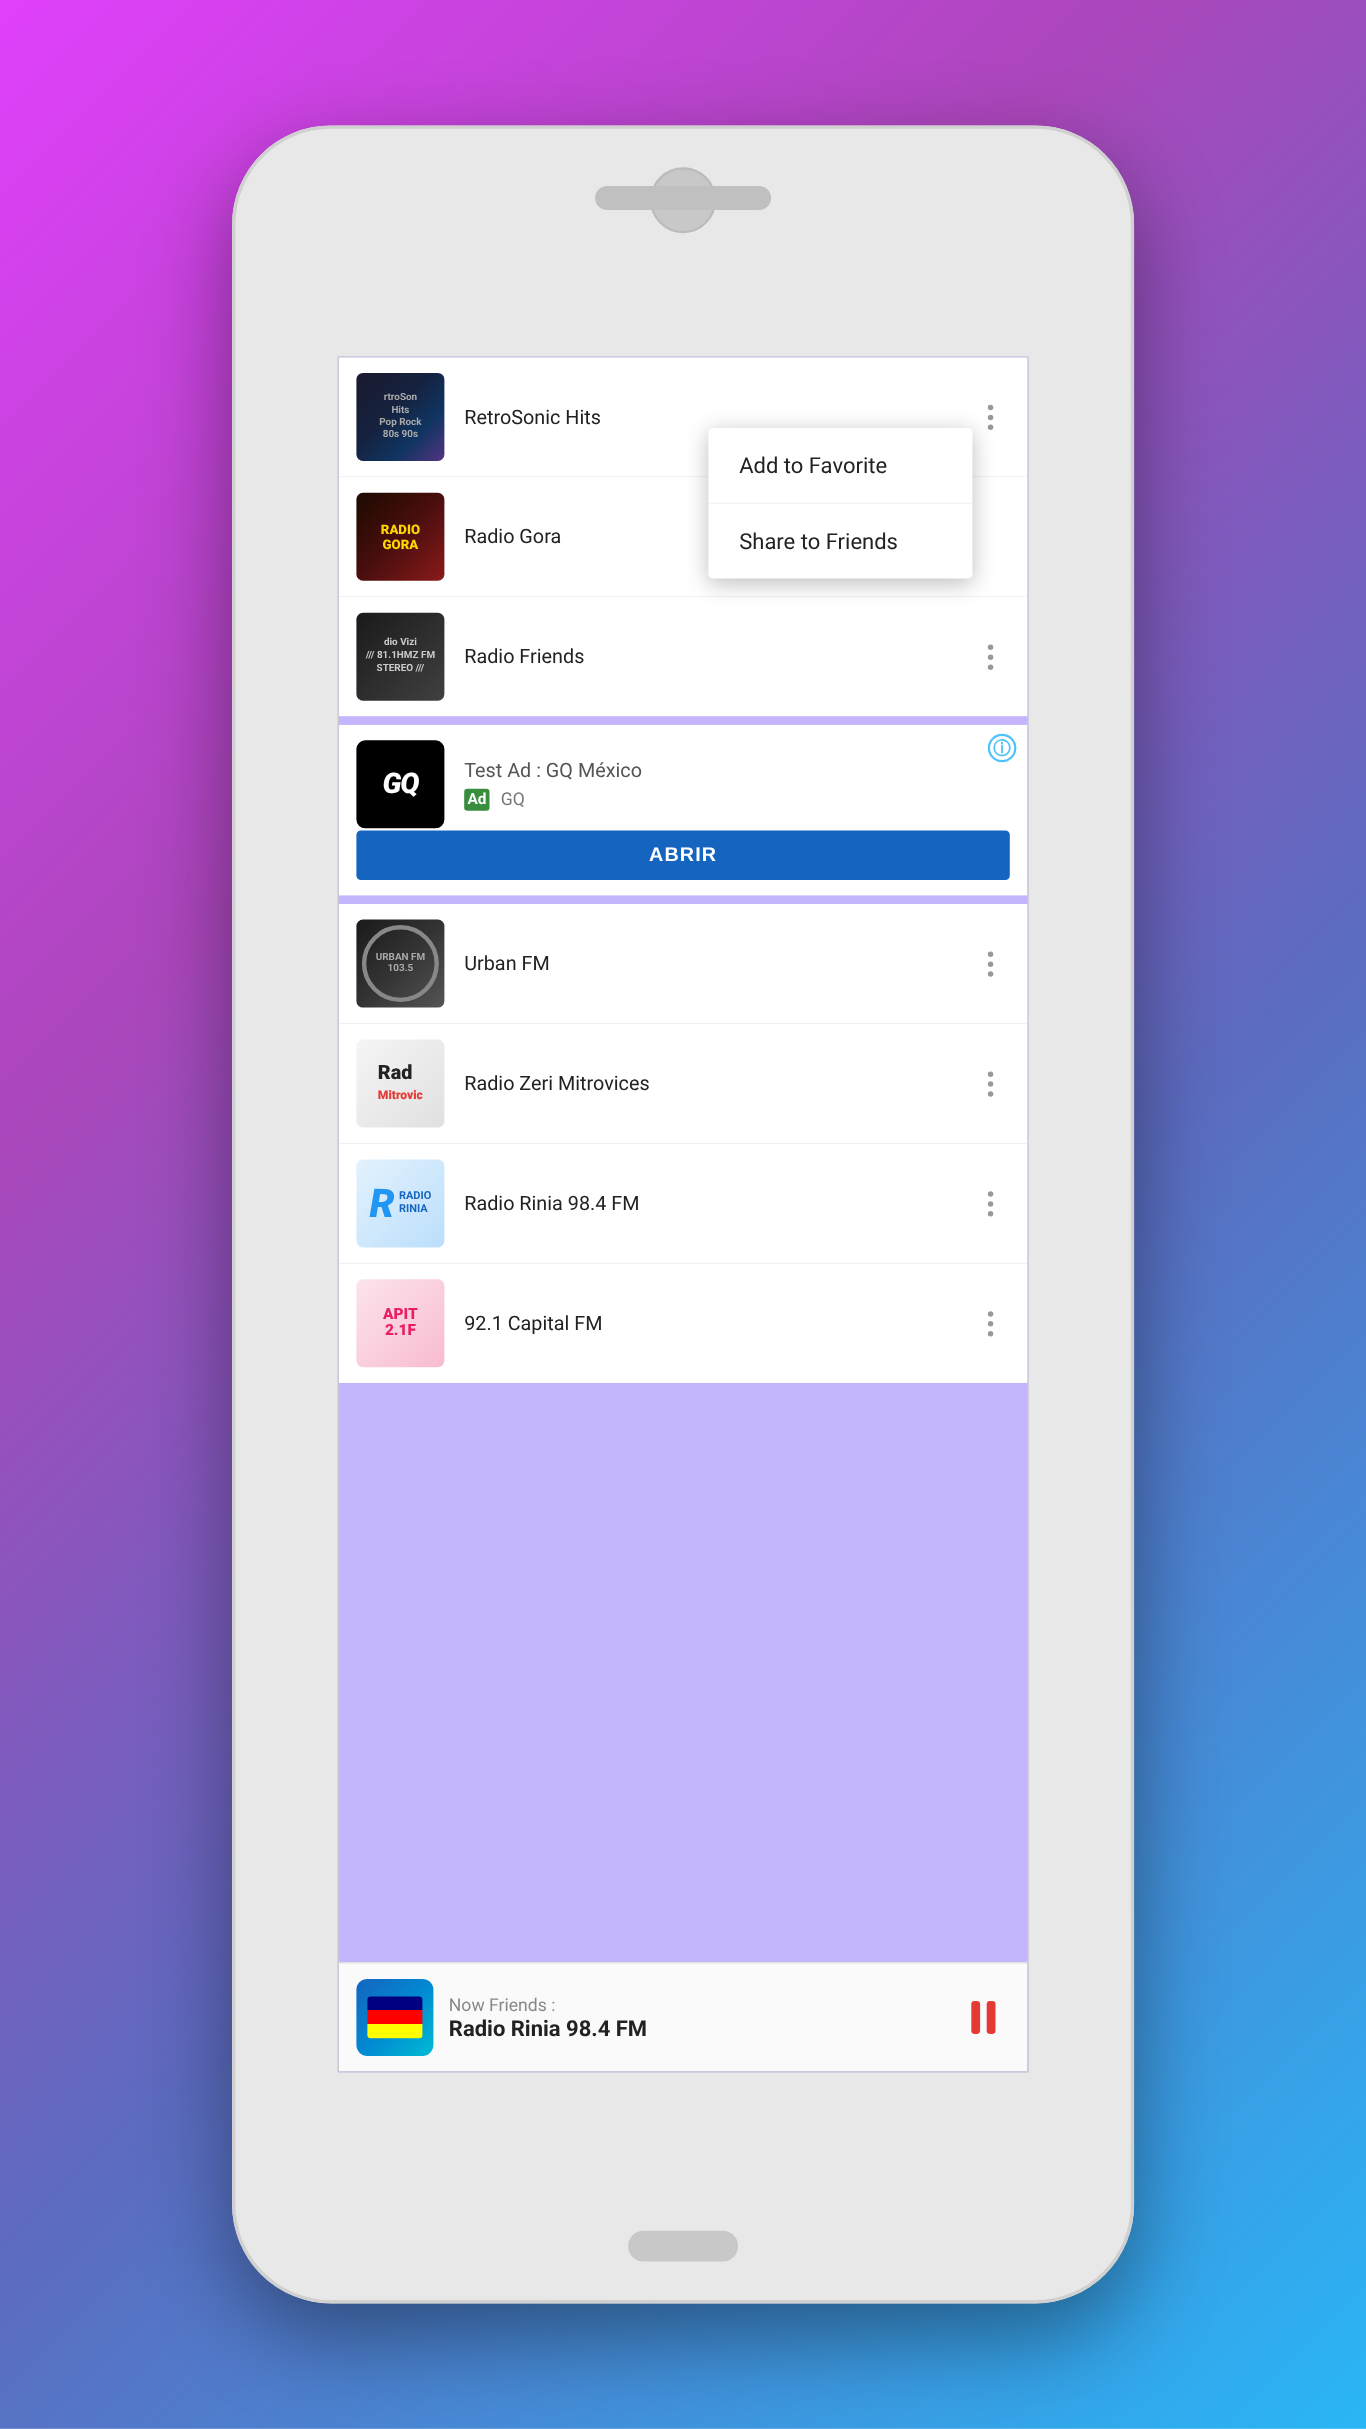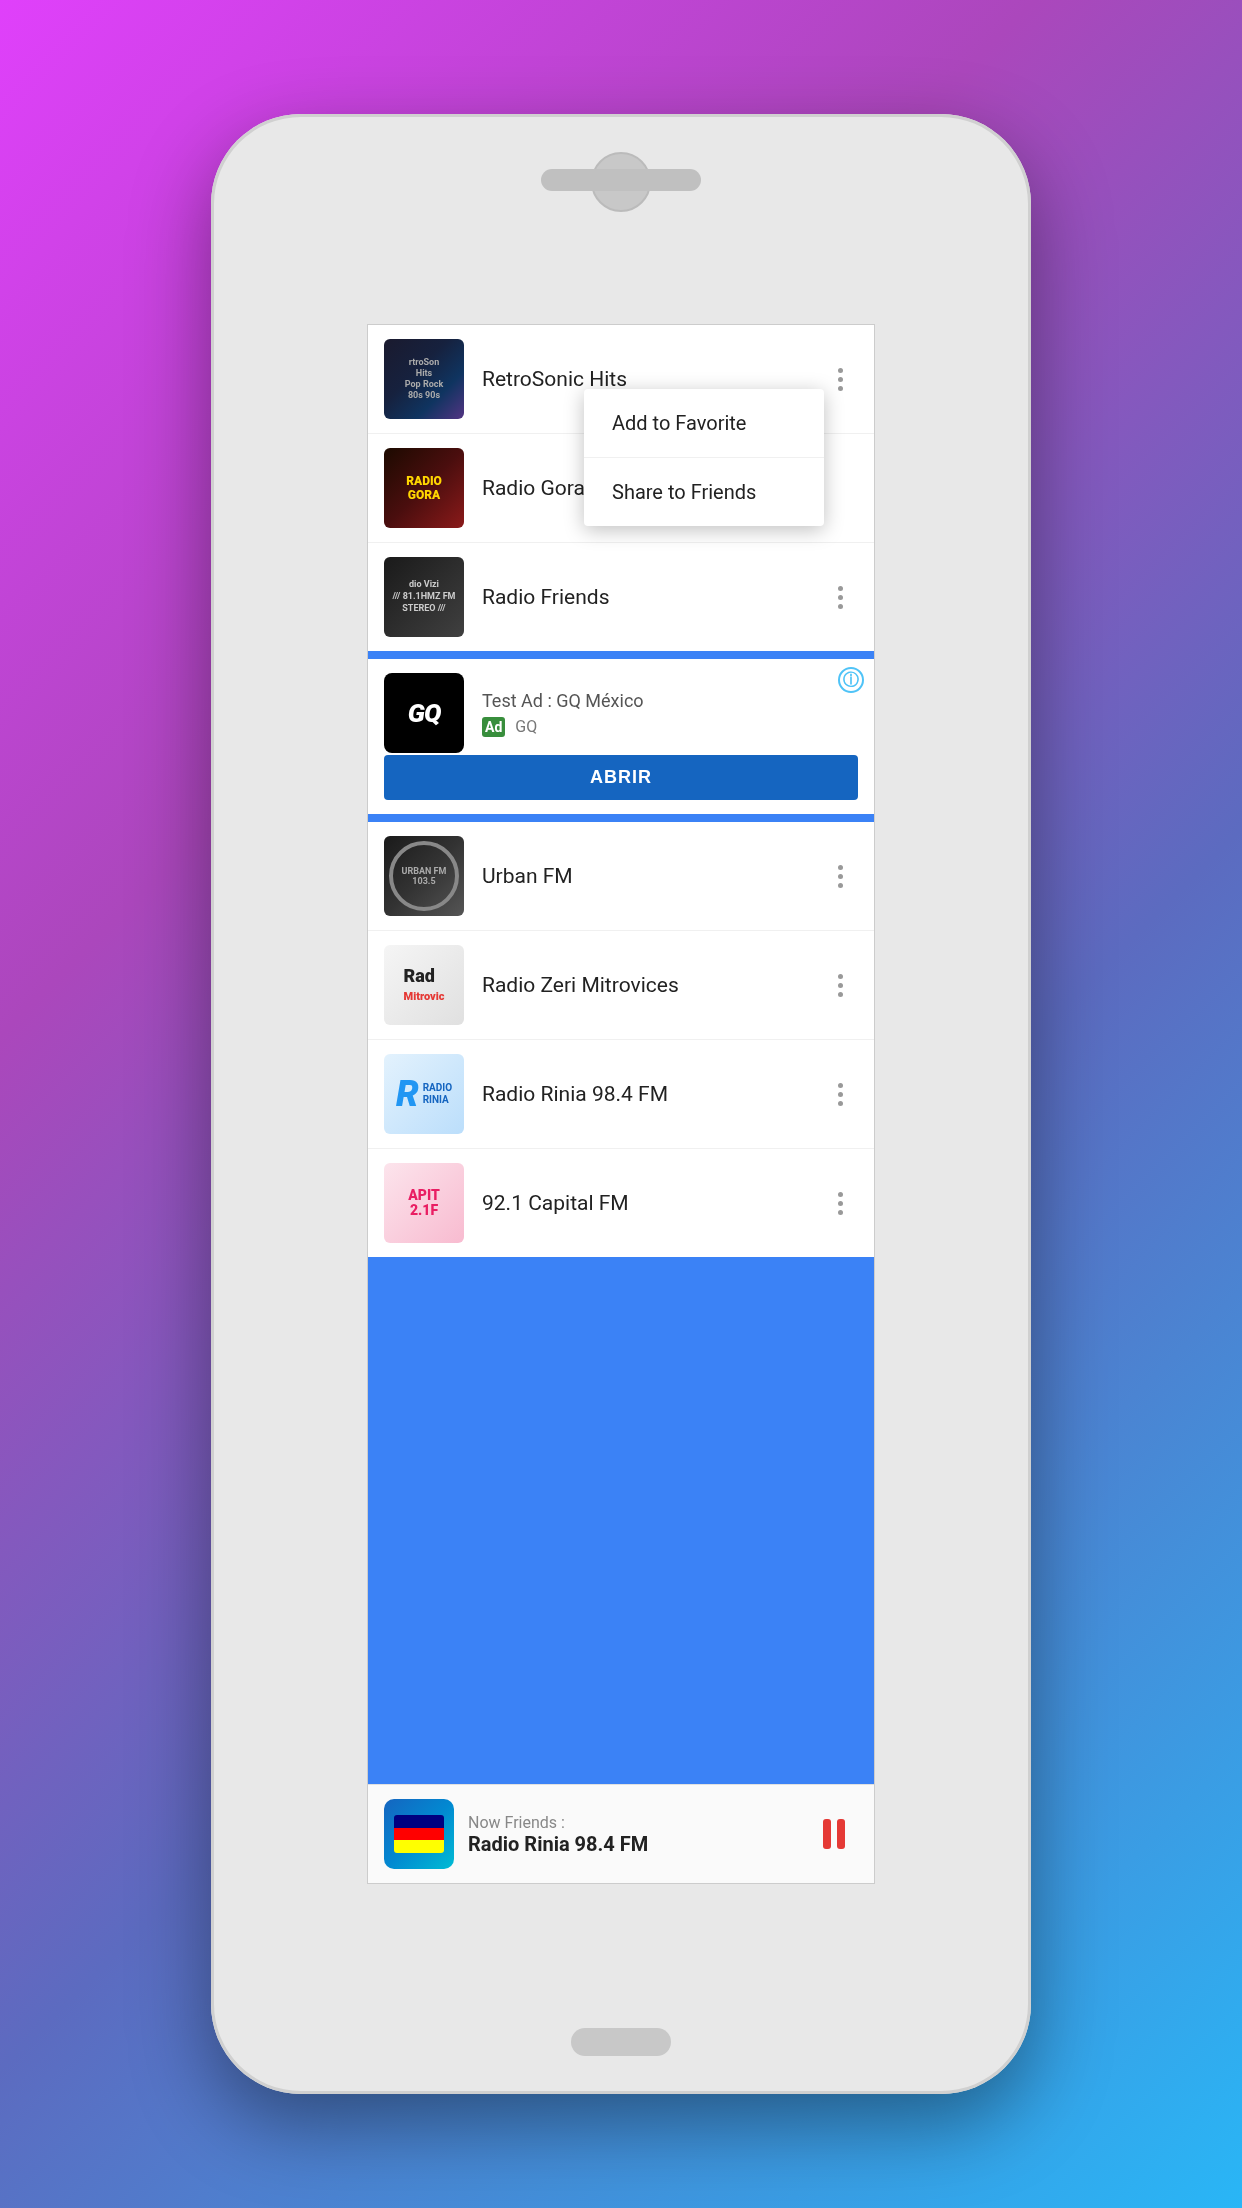--- a/index.html
+++ b/index.html
@@ -55,23 +55,23 @@
       bottom: 38px;
       left: 50%;
       transform: translateX(-50%);
       width: 100px;
       height: 28px;
       border-radius: 14px;
       background: #c8c8c8;
     }
 
     .screen {
-      width: 508px;
+      width: 628px;
       height: 1560px;
-      background: #3b82f6;
+      background: #c4b5fd;
       overflow: hidden;
       position: relative;
       border: 1px solid #ccc;
     }
 
     
     .radio-list-section {
       background: #fff;
       margin-bottom: 8px;
     }
@@ -127,21 +127,21 @@
     .thumb-radiorinia {
       background: linear-gradient(135deg, #e3f2fd 0%, #bbdefb 100%);
     }
 
     .thumb-capital {
       background: linear-gradient(135deg, #fce4ec 0%, #f8bbd0 100%);
     }
 
     .station-name {
       flex: 1;
-      font-size: 21px;
+      font-size: 18px;
       color: #222;
       font-weight: 400;
     }
 
     .three-dots-btn {
       width: 36px;
       height: 36px;
       display: flex;
       flex-direction: column;
       align-items: center;

